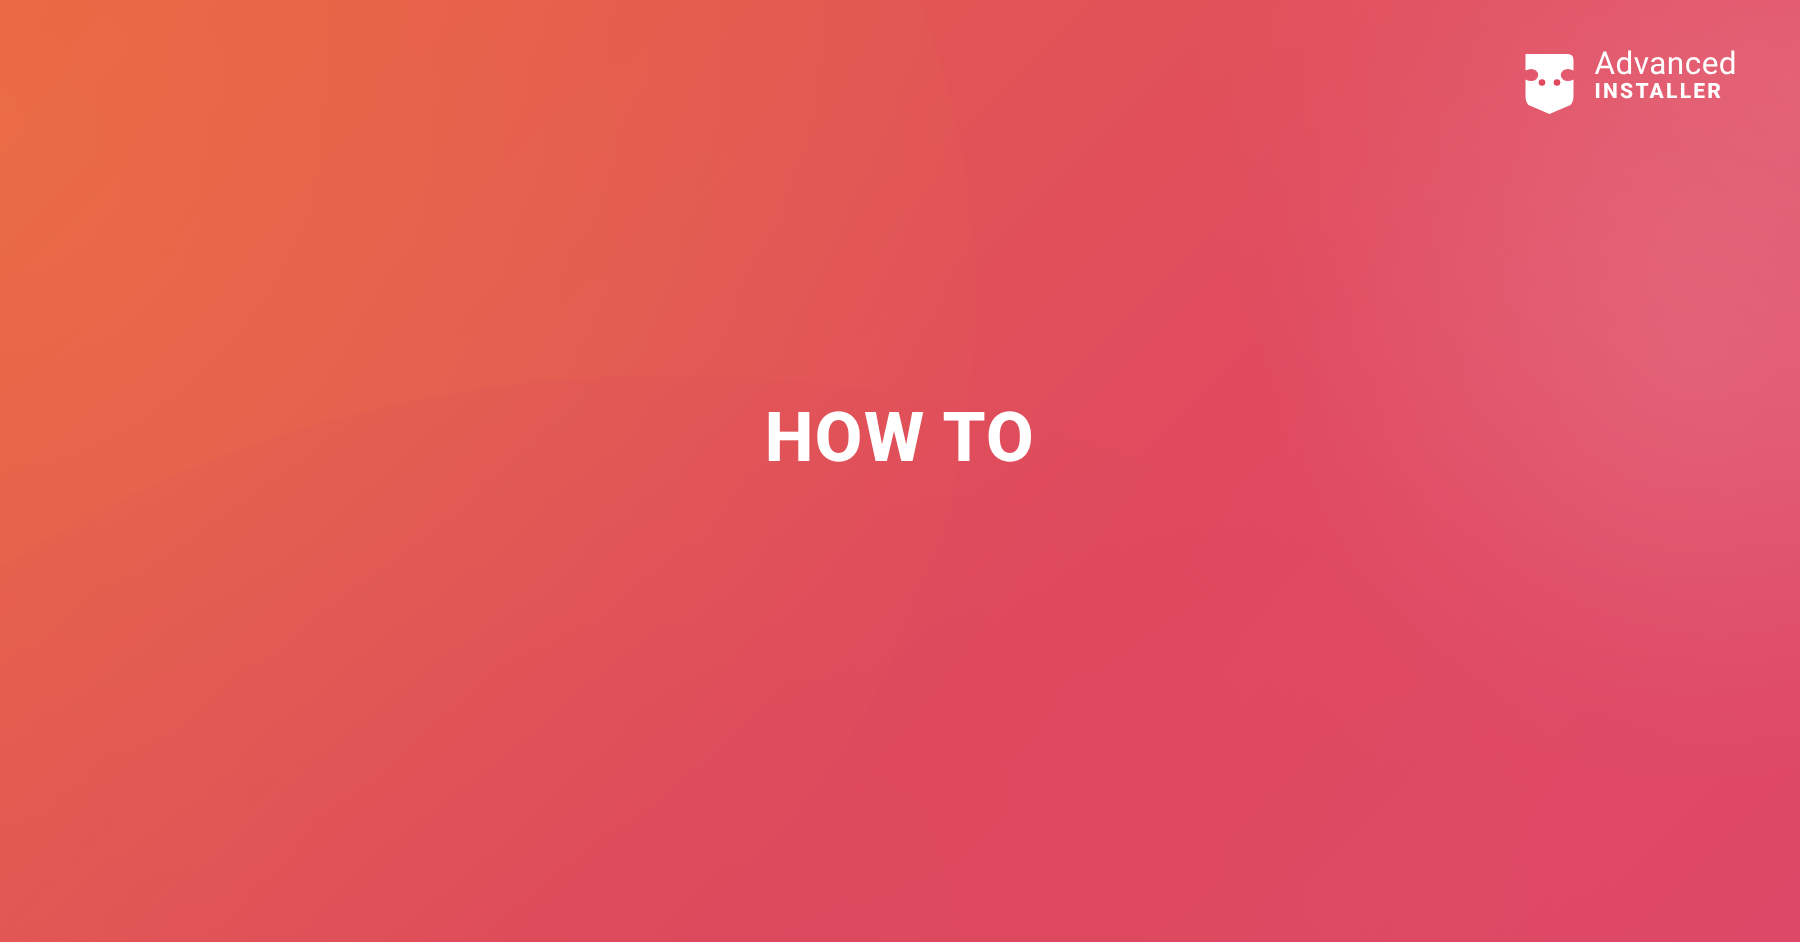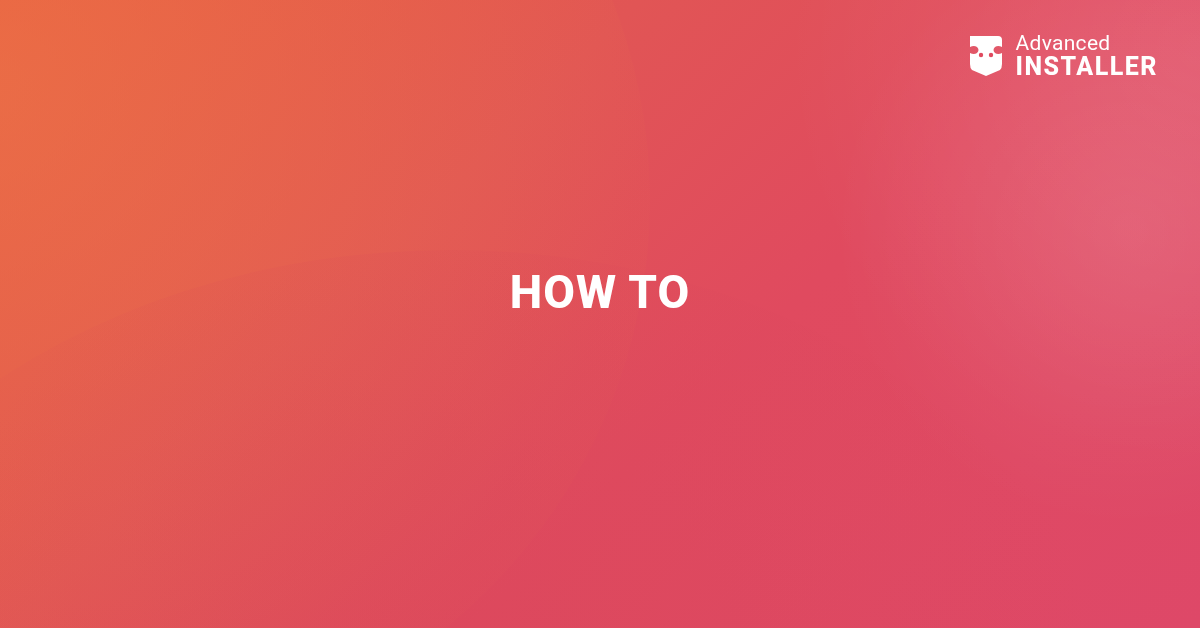--- a/index.html
+++ b/index.html
@@ -83,21 +83,21 @@
       line-height: 1.05;
     }
 
     .logo-line1 {
       font-size: 21px;
       font-weight: 400;
       letter-spacing: 0.3px;
     }
 
     .logo-line2 {
-      font-size: 25px;
+      font-size: 14px;
       font-weight: 800;
       letter-spacing: 1.5px;
     }
 
     .content {
       position: absolute;
       top: 0;
       left: 0;
       width: 100%;
       height: 100%;

